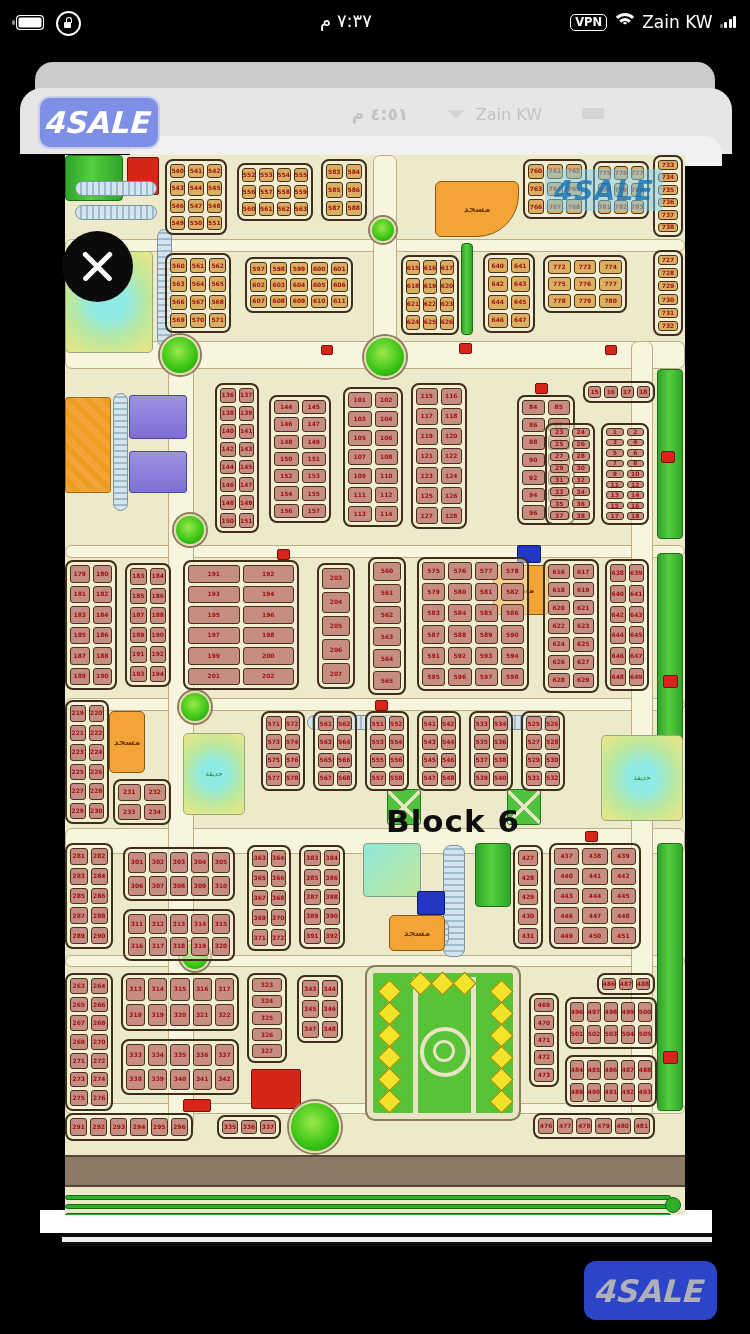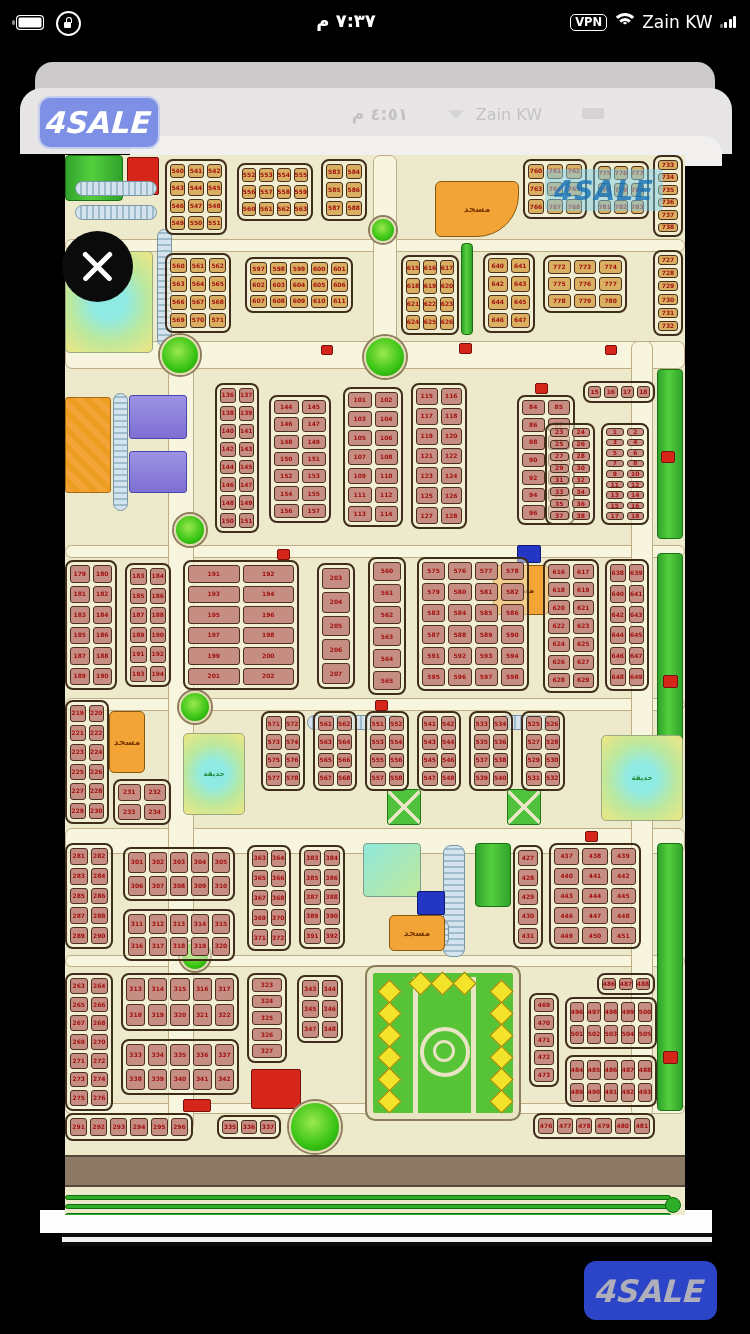--- a/index.html
+++ b/index.html
@@ -10,21 +10,21 @@
   
   #statusbar{left:0;top:0;width:750px;height:44px;background:#000;color:#fff;}
   .battery{left:16px;top:15px;width:26px;height:13px;border:1.5px solid rgba(255,255,255,.95);
            border-radius:4px;background:#fff;box-shadow:inset 0 0 0 1.5px #000;}
   .battery:before{content:"";position:absolute;left:-5px;top:3.5px;width:2.5px;height:5px;
            background:rgba(255,255,255,.55);border-radius:2px;}
   .rotlock{left:56px;top:11px;width:21px;height:21px;border:2px solid #fff;border-radius:50%;}
   .rotlock:before{content:"";position:absolute;left:6px;top:9px;width:7px;height:6px;background:#fff;border-radius:1px;}
   .rotlock:after{content:"";position:absolute;left:7.5px;top:4px;width:4px;height:5px;
            border:1.5px solid #fff;border-bottom:none;border-radius:4px 4px 0 0;}
-  #sb-time{left:286px;top:10px;width:120px;text-align:center;font-size:18px;font-weight:700;direction:rtl;}
+  #sb-time{left:286px;top:10px;width:120px;text-align:center;font-size:18px;font-weight:400;direction:rtl;}
   #sb-right{right:14px;top:10px;height:24px;display:flex;align-items:center;gap:7px;}
   .vpn{border:1.5px solid #fff;border-radius:5px;font-size:11.5px;font-weight:700;padding:1px 4px;line-height:13px;}
   .wifi{position:relative;width:21px;height:16px;}
   .wifi i{position:absolute;left:50%;transform:translateX(-50%);border:solid transparent;border-top-color:#fff;border-radius:50%;}
   .wifi i.w1{bottom:-9px;width:20px;height:20px;border-width:3.5px;}
   .wifi i.w2{bottom:-6px;width:11px;height:12px;border-width:3.2px;}
   .wifi i.w3{bottom:0px;width:2px;height:4px;border-width:2.6px;border-radius:50%;}
   #sb-carrier{font-size:17px;font-weight:500;}
   .bars{display:flex;align-items:flex-end;gap:1.5px;height:12px;}
   .bars i{width:3px;border-radius:1px;background:#fff;display:block;}
@@ -63,21 +63,21 @@
   .f-road{background:#8d7a66;border-top:2px solid #57493a;border-bottom:2px solid #57493a;}
   .f-curve{background:#2fae2a;border:1px solid #156a10;border-radius:4px;}
   .f-cap{background:#2fae2a;border:1px solid #156a10;border-radius:50%;}
   .f-green{background:linear-gradient(90deg,#2fa32b,#55cf3e 45%,#2fa32b);border:1.5px solid #1c6f12;border-radius:4px;}
   .f-red{background:#d6261a;border:1.5px solid #77100a;border-radius:2px;}
   .f-round{background:radial-gradient(circle at 45% 40%,#9ae84c,#38c414 60%,#1f8c0c);
            border:2px solid #e2dcb4;border-radius:50%;box-shadow:0 0 0 2px #8d7c5c;}
   .f-mosque{background:#f2a437;border:1.5px solid #8a5a10;border-radius:5px;color:#7a3800;
            font-size:9px;font-weight:700;display:flex;align-items:center;justify-content:center;direction:rtl;}
   .f-pond{background:radial-gradient(circle,#8feae4 25%,#bde89c 60%,#e9e687 95%);border:1px solid #9aa97e;
-           border-radius:5px;color:#1e8a3c;font-size:7px;font-weight:700;display:flex;align-items:center;justify-content:center;direction:rtl;}
+           border-radius:5px;color:#1e8a3c;font-size:7px;font-weight:400;display:flex;align-items:center;justify-content:center;direction:rtl;}
   .f-teal{background:linear-gradient(135deg,#8fe8da,#bfe89a);border:1px solid #7da08a;border-radius:4px;}
   .f-purple{background:linear-gradient(#9d92e4,#7e6fd2);border:1.5px solid #4747ad;border-radius:3px;}
   .f-orangeblock{background:repeating-linear-gradient(45deg,#f2a437 0 6px,#ec9d22 6px 12px);
            border:1.5px solid #a86a10;border-radius:3px;}
   .f-parkv{background:repeating-linear-gradient(0deg,#d3e4ee 0 4px,#9fbccb 4px 6px);border:1px solid #7a95a5;border-radius:8px;}
   .f-parkh{background:repeating-linear-gradient(90deg,#d3e4ee 0 4px,#9fbccb 4px 6px);border:1px solid #7a95a5;border-radius:8px;}
   .f-blue{background:#2336c4;border:1px solid #101a70;border-radius:2px;}
   .f-xpark{background:
       linear-gradient(45deg,transparent 46%,#e9e5c4 46% 54%,transparent 54%),
       linear-gradient(-45deg,transparent 46%,#e9e5c4 46% 54%,transparent 54%),#4ec23c;
@@ -886,20 +886,21 @@
       <div class="plot pink">294</div>
       <div class="plot pink">295</div>
       <div class="plot pink">296</div>
     </div>
     <div class="cluster" style="left: 152px; top: 960px; width: 64px; height: 24px; grid-template-columns: repeat(3, 1fr);">
       <div class="plot pink">335</div>
       <div class="plot pink">336</div>
       <div class="plot pink">337</div>
     </div>
     <div class="ft f-wm" style="left: 480px; top: 14px; width: 118px; height: 42px;">4SALE</div>
+    <div class="ft f-label" style="left: 318px; top: 646px; width: 140px; height: 40px;">Block 6</div>
   </div>
 
 <div id="closebtn" class="abs"></div>
 
 <div class="band-white abs"></div>
 <div class="line-b1 abs"></div>
 <div class="line-w abs"></div>
 <div class="line-b2 abs"></div>
 
 <div id="footerlogo" class="abs">

